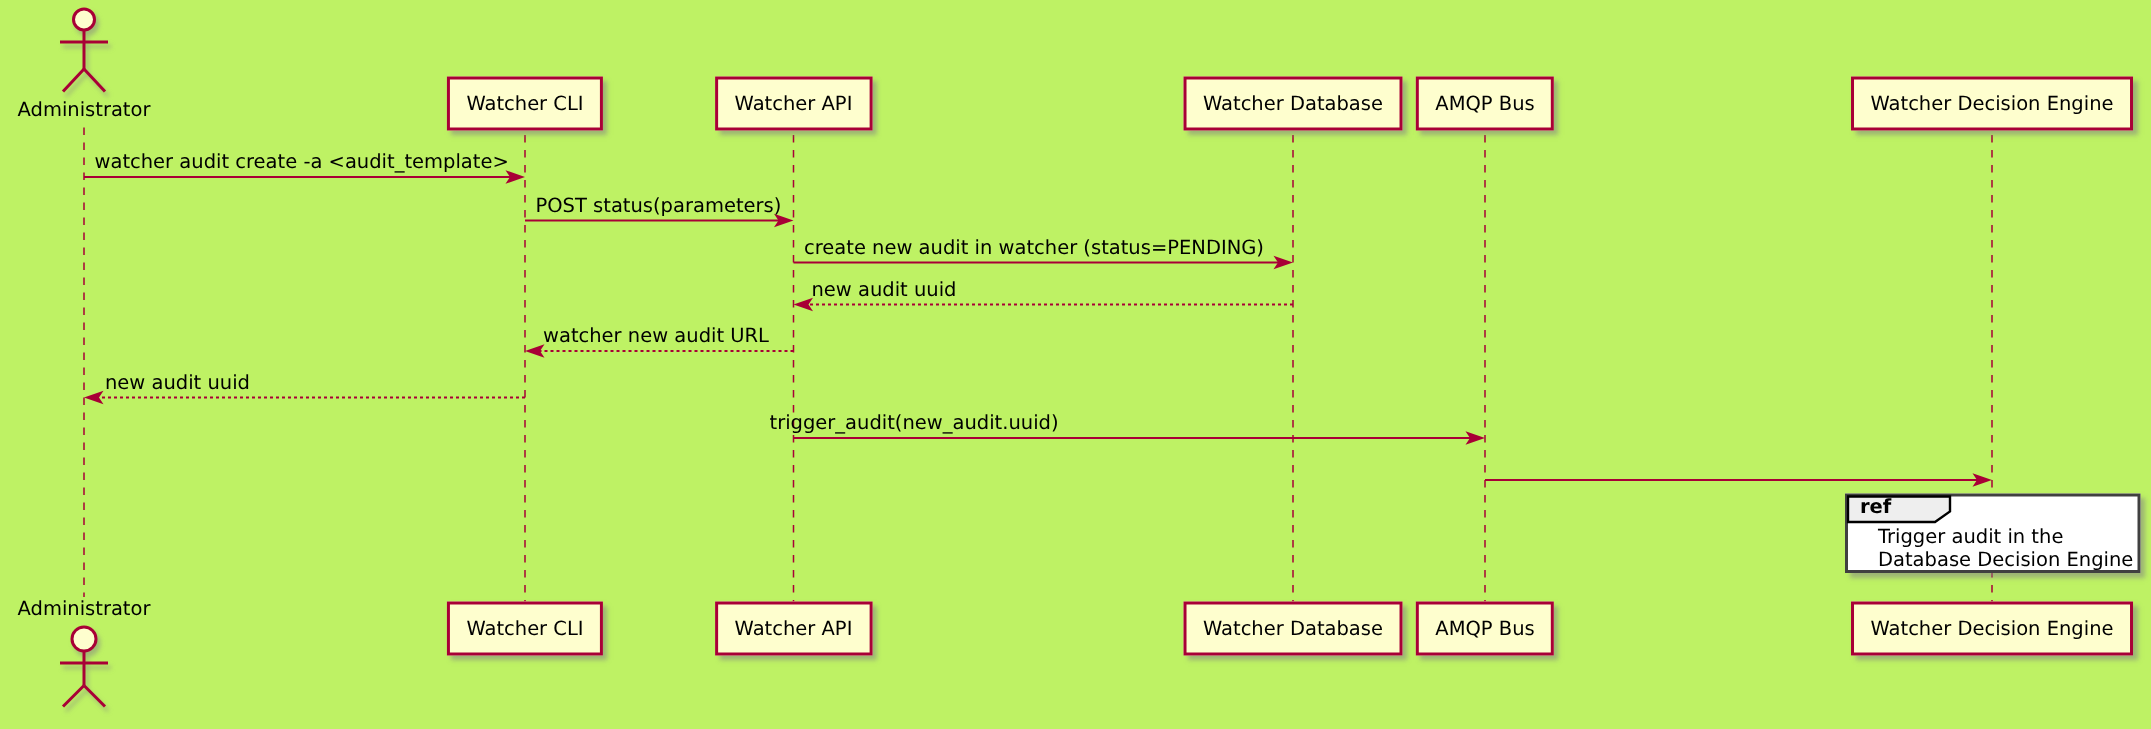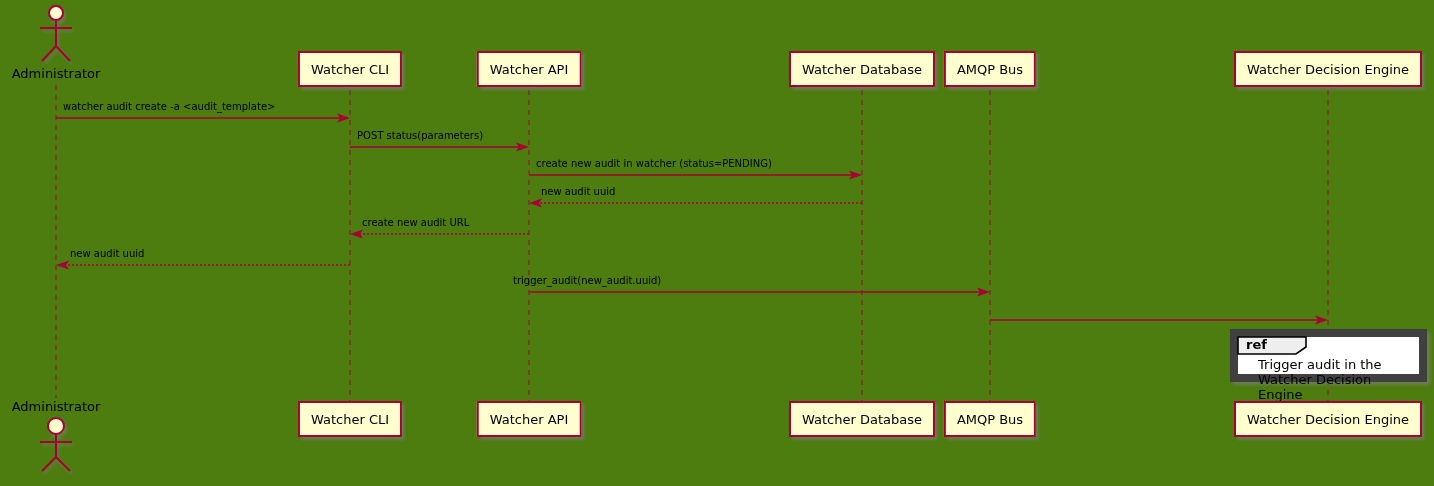--- a/index.html
+++ b/index.html
@@ -3,39 +3,39 @@
 <meta charset="utf-8">
 <style>
   :root{
     --border:#A80036;
     --fill:#FEFECE;
     --line:#A80036;
     --ink:#000000;
   }
   *{margin:0;padding:0;box-sizing:border-box;}
   body{background:#ffffff;font-family:"DejaVu Sans","Liberation Sans",sans-serif;}
-  .canvas{position:relative;width:1434px;height:486px;background:#4d7c0f;overflow:hidden;}
+  .canvas{position:relative;width:1434px;height:486px;background:#bef264;overflow:hidden;}
   .overlay{position:absolute;left:0;top:0;width:1434px;height:486px;}
   .participant{
     position:absolute;transform:translateX(-50%);
     height:29px;display:flex;align-items:center;justify-content:center;
     padding:16px 11px;background:var(--fill);border:2px solid var(--border);
     font-size:13px;color:var(--ink);white-space:nowrap;
     box-shadow:3px 3px 3px rgba(130,130,130,0.55);
   }
   .actor-label{
     position:absolute;transform:translateX(-50%);
     font-size:13px;color:var(--ink);white-space:nowrap;
   }
   .msg-label{
-    position:absolute;font-size:10px;color:var(--ink);white-space:nowrap;
+    position:absolute;font-size:13px;color:var(--ink);white-space:nowrap;
   }
   .ref-box{
     position:absolute;left:1230px;top:329px;width:197px;height:53px;
-    background:#ffffff;border:8px solid #404040;
+    background:#ffffff;border:2px solid #404040;
     box-shadow:3px 3px 3px rgba(130,130,130,0.55);
   }
   .ref-keyword{
     position:absolute;left:8px;top:0px;font-size:13px;font-weight:bold;color:var(--ink);
   }
   .ref-text{
     position:absolute;left:20px;top:20px;font-size:13px;line-height:15px;
     color:var(--ink);white-space:pre-line;
   }
   svg .shadowed{filter:drop-shadow(2px 3px 1.5px rgba(130,130,130,0.5));}
@@ -115,31 +115,31 @@
   <div class="participant" style="left:350px;top:51px">Watcher CLI</div>
   <div class="participant" style="left:529px;top:51px">Watcher API</div>
   <div class="participant" style="left:862px;top:51px">Watcher Database</div>
   <div class="participant" style="left:990px;top:51px">AMQP Bus</div>
   <div class="participant" style="left:1328px;top:51px">Watcher Decision Engine</div>
 
   <div class="msg-label" style="left:63px;top:101px">watcher audit create -a &lt;audit_template&gt;</div>
   <div class="msg-label" style="left:357px;top:130px">POST status(parameters)</div>
   <div class="msg-label" style="left:536px;top:158px">create new audit in watcher (status=PENDING)</div>
   <div class="msg-label" style="left:541px;top:186px">new audit uuid</div>
-  <div class="msg-label" style="left:362px;top:217px">create new audit URL</div>
+  <div class="msg-label" style="left:362px;top:217px">watcher new audit URL</div>
   <div class="msg-label" style="left:70px;top:248px">new audit uuid</div>
   <div class="msg-label" style="left:513px;top:275px">trigger_audit(new_audit.uuid)</div>
 
   <div class="ref-box">
     <svg width="72" height="20" viewBox="0 0 72 20" style="position:absolute;left:-1px;top:-1px">
       <polygon points="1,1 69,1 69,11 59,18 1,18" fill="#EEEEEE" stroke="#000000" stroke-width="1.6"></polygon>
     </svg>
     <div class="ref-keyword">ref</div>
     <div class="ref-text">Trigger audit in the
-Watcher Decision Engine</div>
+Database Decision Engine</div>
   </div>
 
   <div class="actor-label" style="left:56px;top:399px">Administrator</div>
   <div class="participant" style="left:350px;top:401px">Watcher CLI</div>
   <div class="participant" style="left:529px;top:401px">Watcher API</div>
   <div class="participant" style="left:862px;top:401px">Watcher Database</div>
   <div class="participant" style="left:990px;top:401px">AMQP Bus</div>
   <div class="participant" style="left:1328px;top:401px">Watcher Decision Engine</div>
 
 </div>

